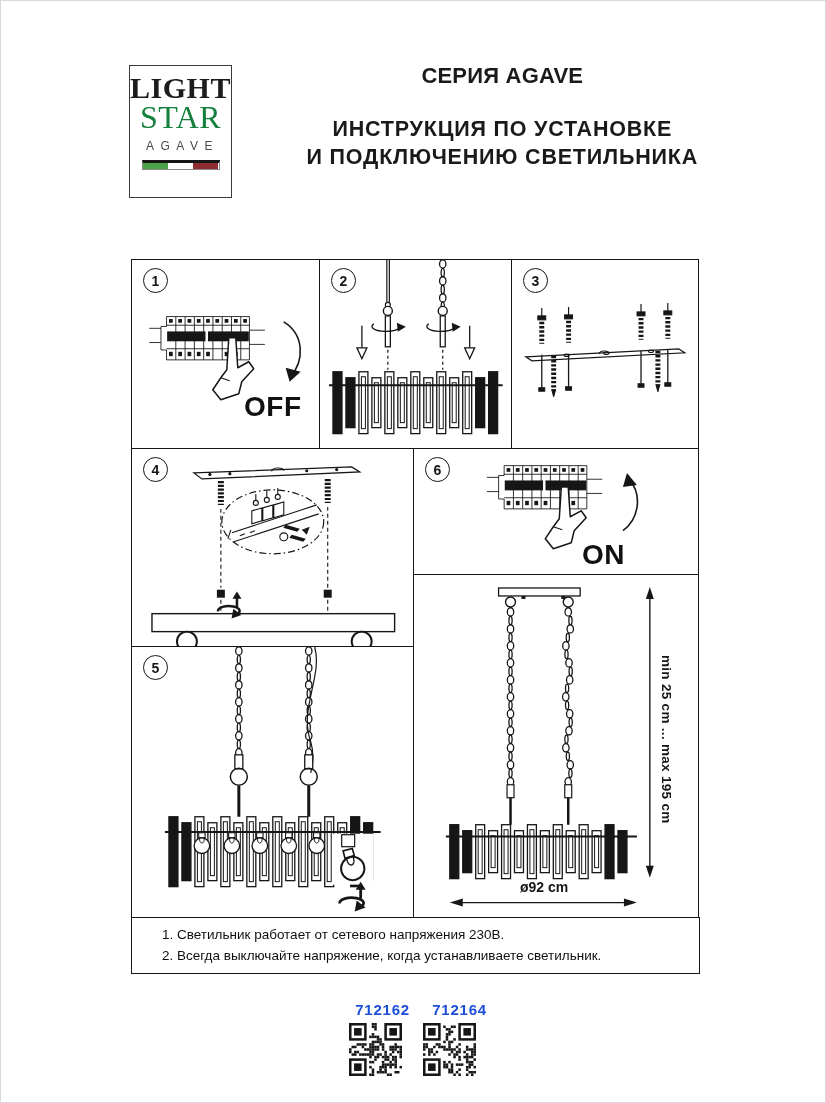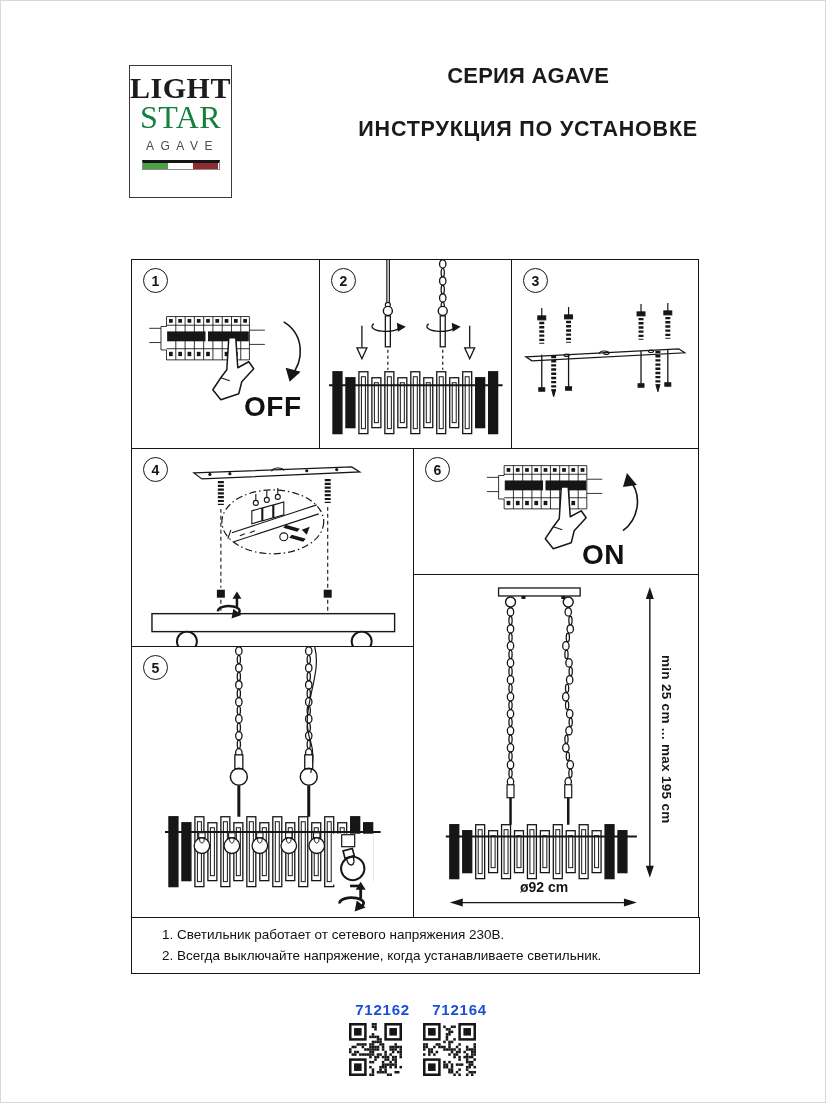--- a/index.html
+++ b/index.html
@@ -105,20 +105,21 @@
     <div class="logo-flag">
       <span style="background:#4aa147"></span>
       <span style="background:#ffffff"></span>
       <span style="background:#8e2c31"></span>
     </div>
   </div>
 
   <div class="hdr">
     <div class="hdr-line">СЕРИЯ AGAVE</div>
     <div class="hdr-title">ИНСТРУКЦИЯ ПО УСТАНОВКЕ</div>
+    <div class="hdr-title2">И ПОДКЛЮЧЕНИЮ СВЕТИЛЬНИКА</div>
   </div>
 
   <div class="panel" style="left:130px;top:258px;width:189.6px;height:190.6px">
     <div class="badge">1</div>
     <div class="lbl" style="left:112px;top:131px">OFF</div>
     <svg viewBox="0 0 188 189" preserveAspectRatio="none">
       <use href="#breaker" transform="translate(16,48) scale(0.62)"></use>
       <use href="#hand" transform="translate(77,78)"></use>
       <path d="M152,62 C172,74 174,100 158,118" fill="none" stroke="#161616" stroke-width="1.6"></path>
       <polygon points="154,108 169,112 158,122" fill="#161616"></polygon>

